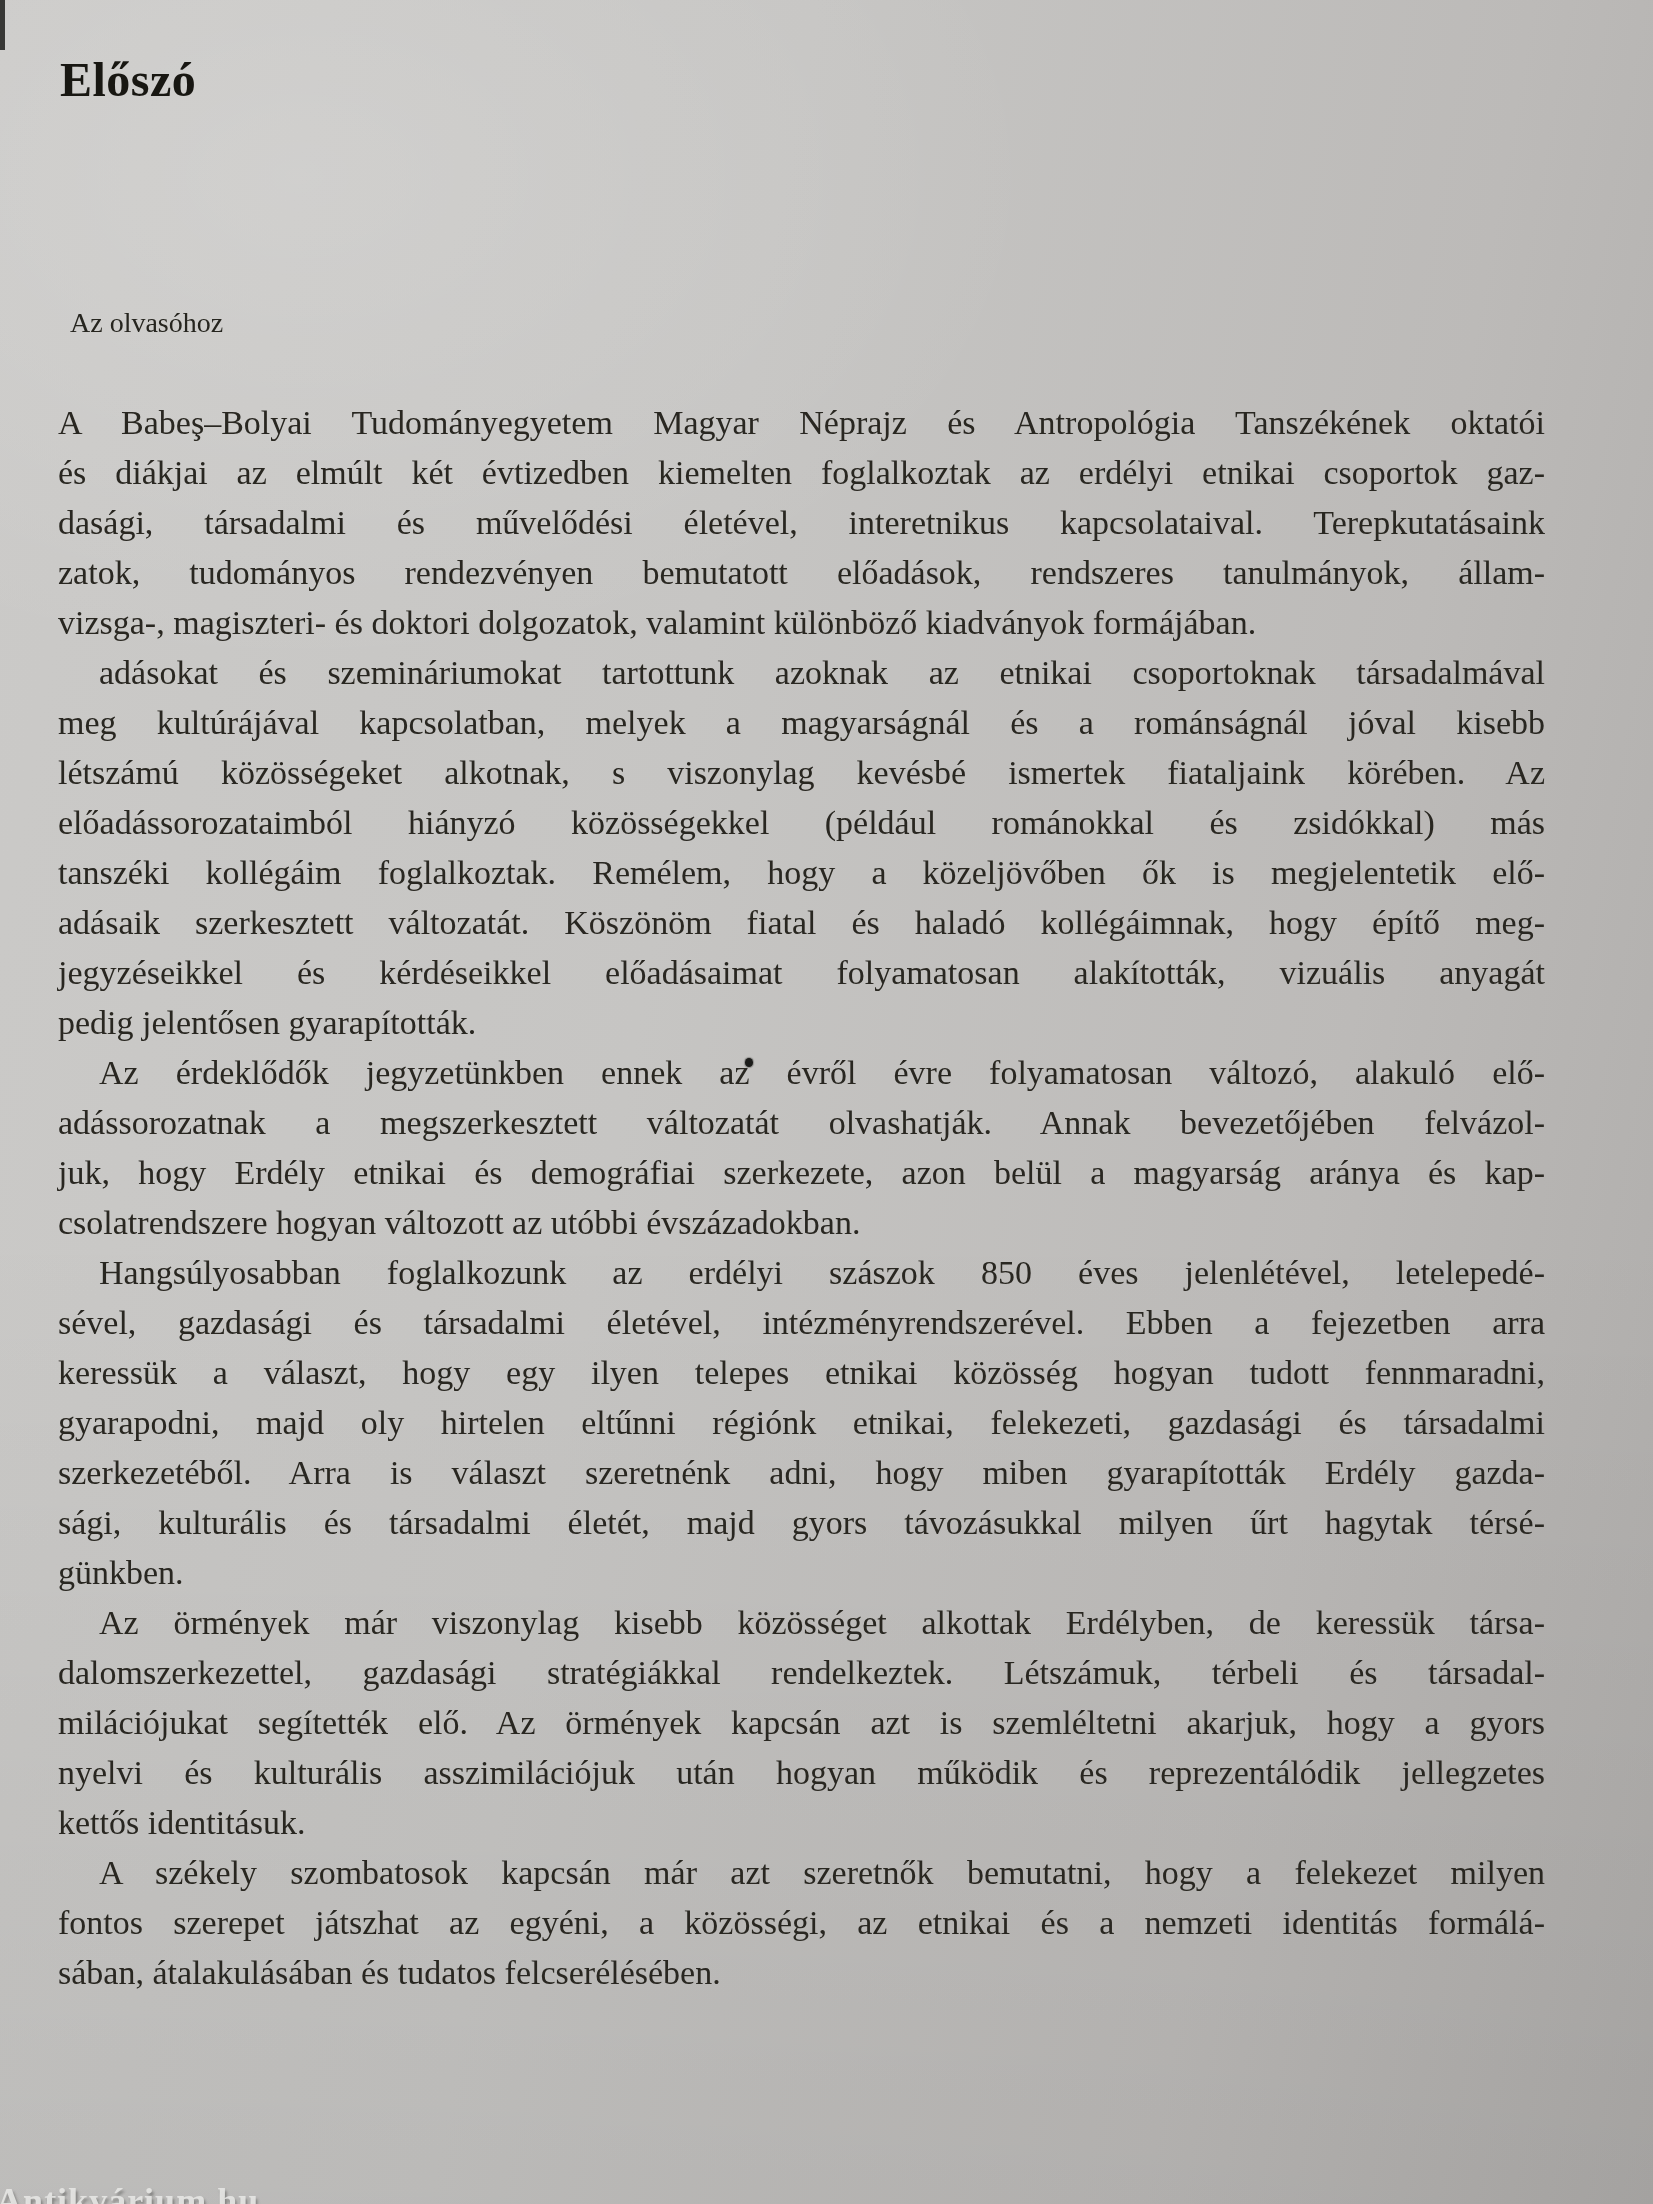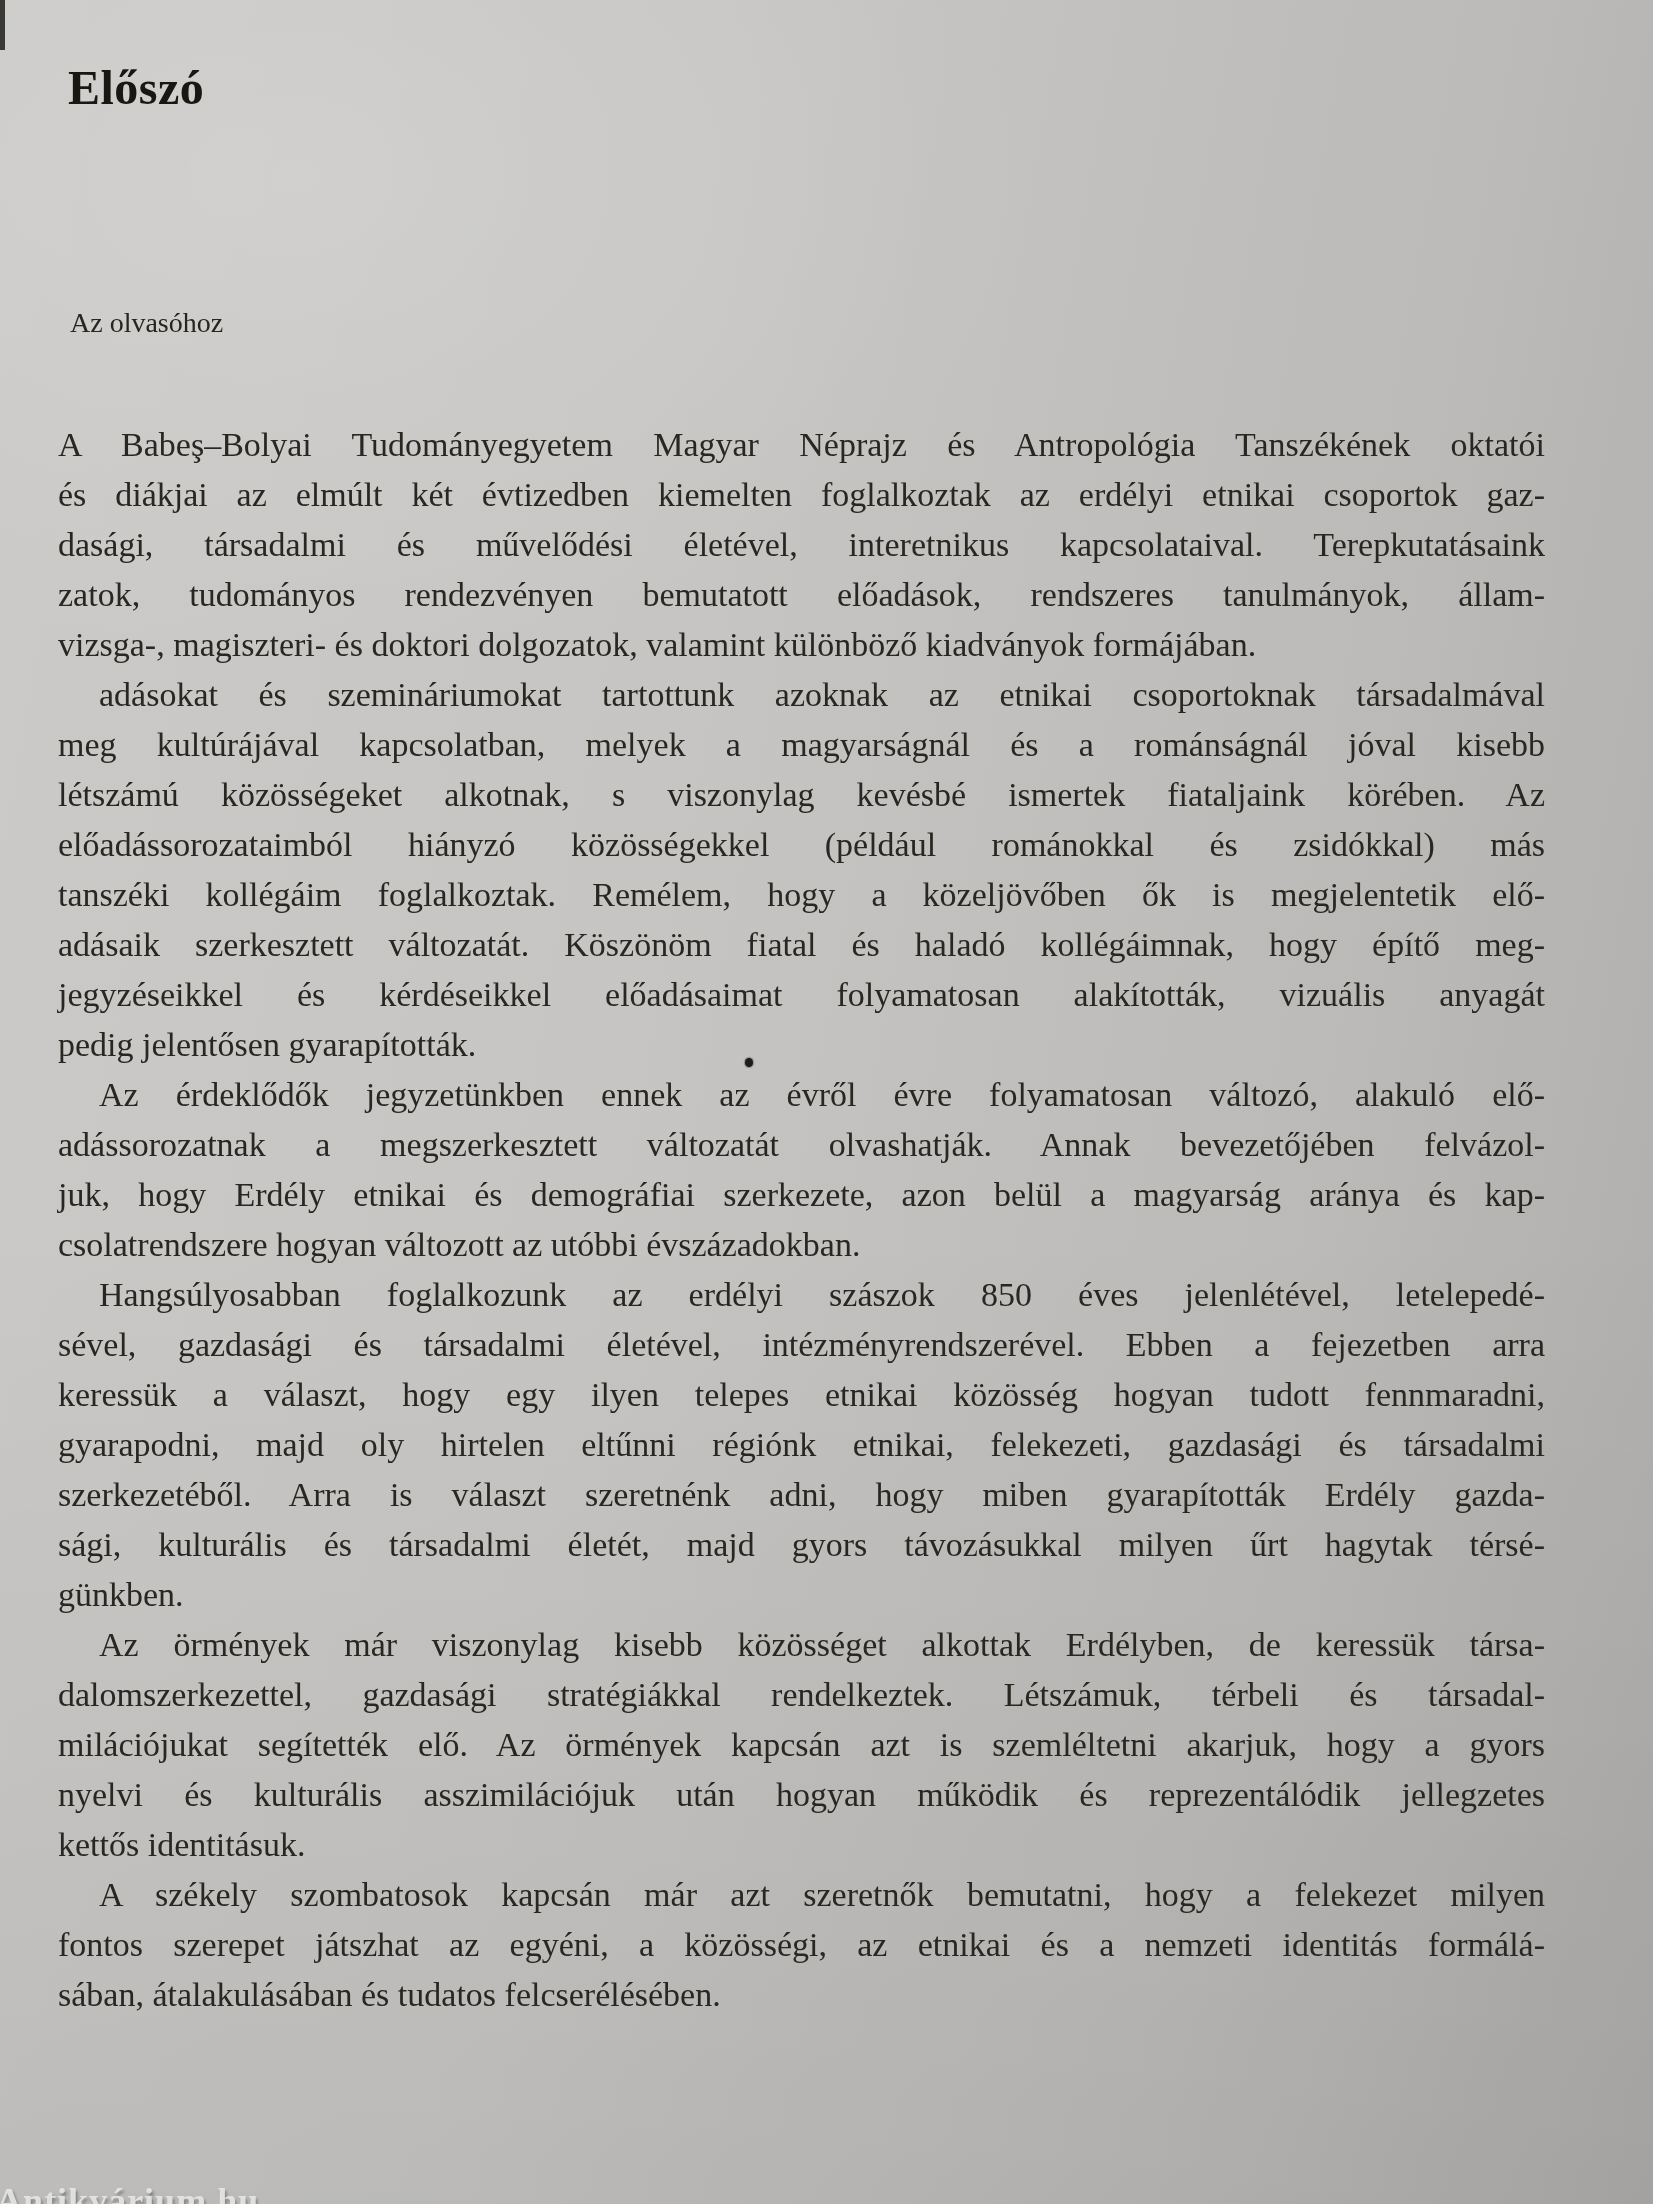--- a/index.html
+++ b/index.html
@@ -38,21 +38,21 @@
     position: absolute;
     left: 70px;
     top: 307px;
     font-size: 28px;
     color: #26251f;
   }
 
   .body-text {
     position: absolute;
     left: 58px;
-    top: 420px;
+    top: 398px;
     width: 1487px;
     font-size: 34px;
     line-height: 50px;
     color: #292721;
   }
 
   .para { margin: 0; }
   .line {
     text-align: justify;
     text-align-last: justify;
@@ -83,21 +83,21 @@
     text-shadow: 1.9px 2.9px 2.9px rgba(108,108,106,0.85);
     opacity: 0.85;
   }
 </style>
 </head>
 <body>
 
 <div class="page">
   <div class="scan-edge"></div>
 
-  <h1 class="title" style="margin:8px;">Előszó</h1>
+  <h1 class="title" style="margin:0;">Előszó</h1>
 
   <div class="subtitle">Az olvasóhoz</div>
 
   <div class="body-text">
       <div class="para">
         <div class="line">A Babeş–Bolyai Tudományegyetem Magyar Néprajz és Antropológia Tanszékének oktatói</div>
         <div class="line">és diákjai az elmúlt két évtizedben kiemelten foglalkoztak az erdélyi etnikai csoportok gaz-</div>
         <div class="line">dasági, társadalmi és művelődési életével, interetnikus kapcsolataival. Terepkutatásaink</div>
         <div class="line">zatok, tudományos rendezvényen bemutatott előadások, rendszeres tanulmányok, állam-</div>
         <div class="line last">vizsga-, magiszteri- és doktori dolgozatok, valamint különböző kiadványok formájában.</div>

